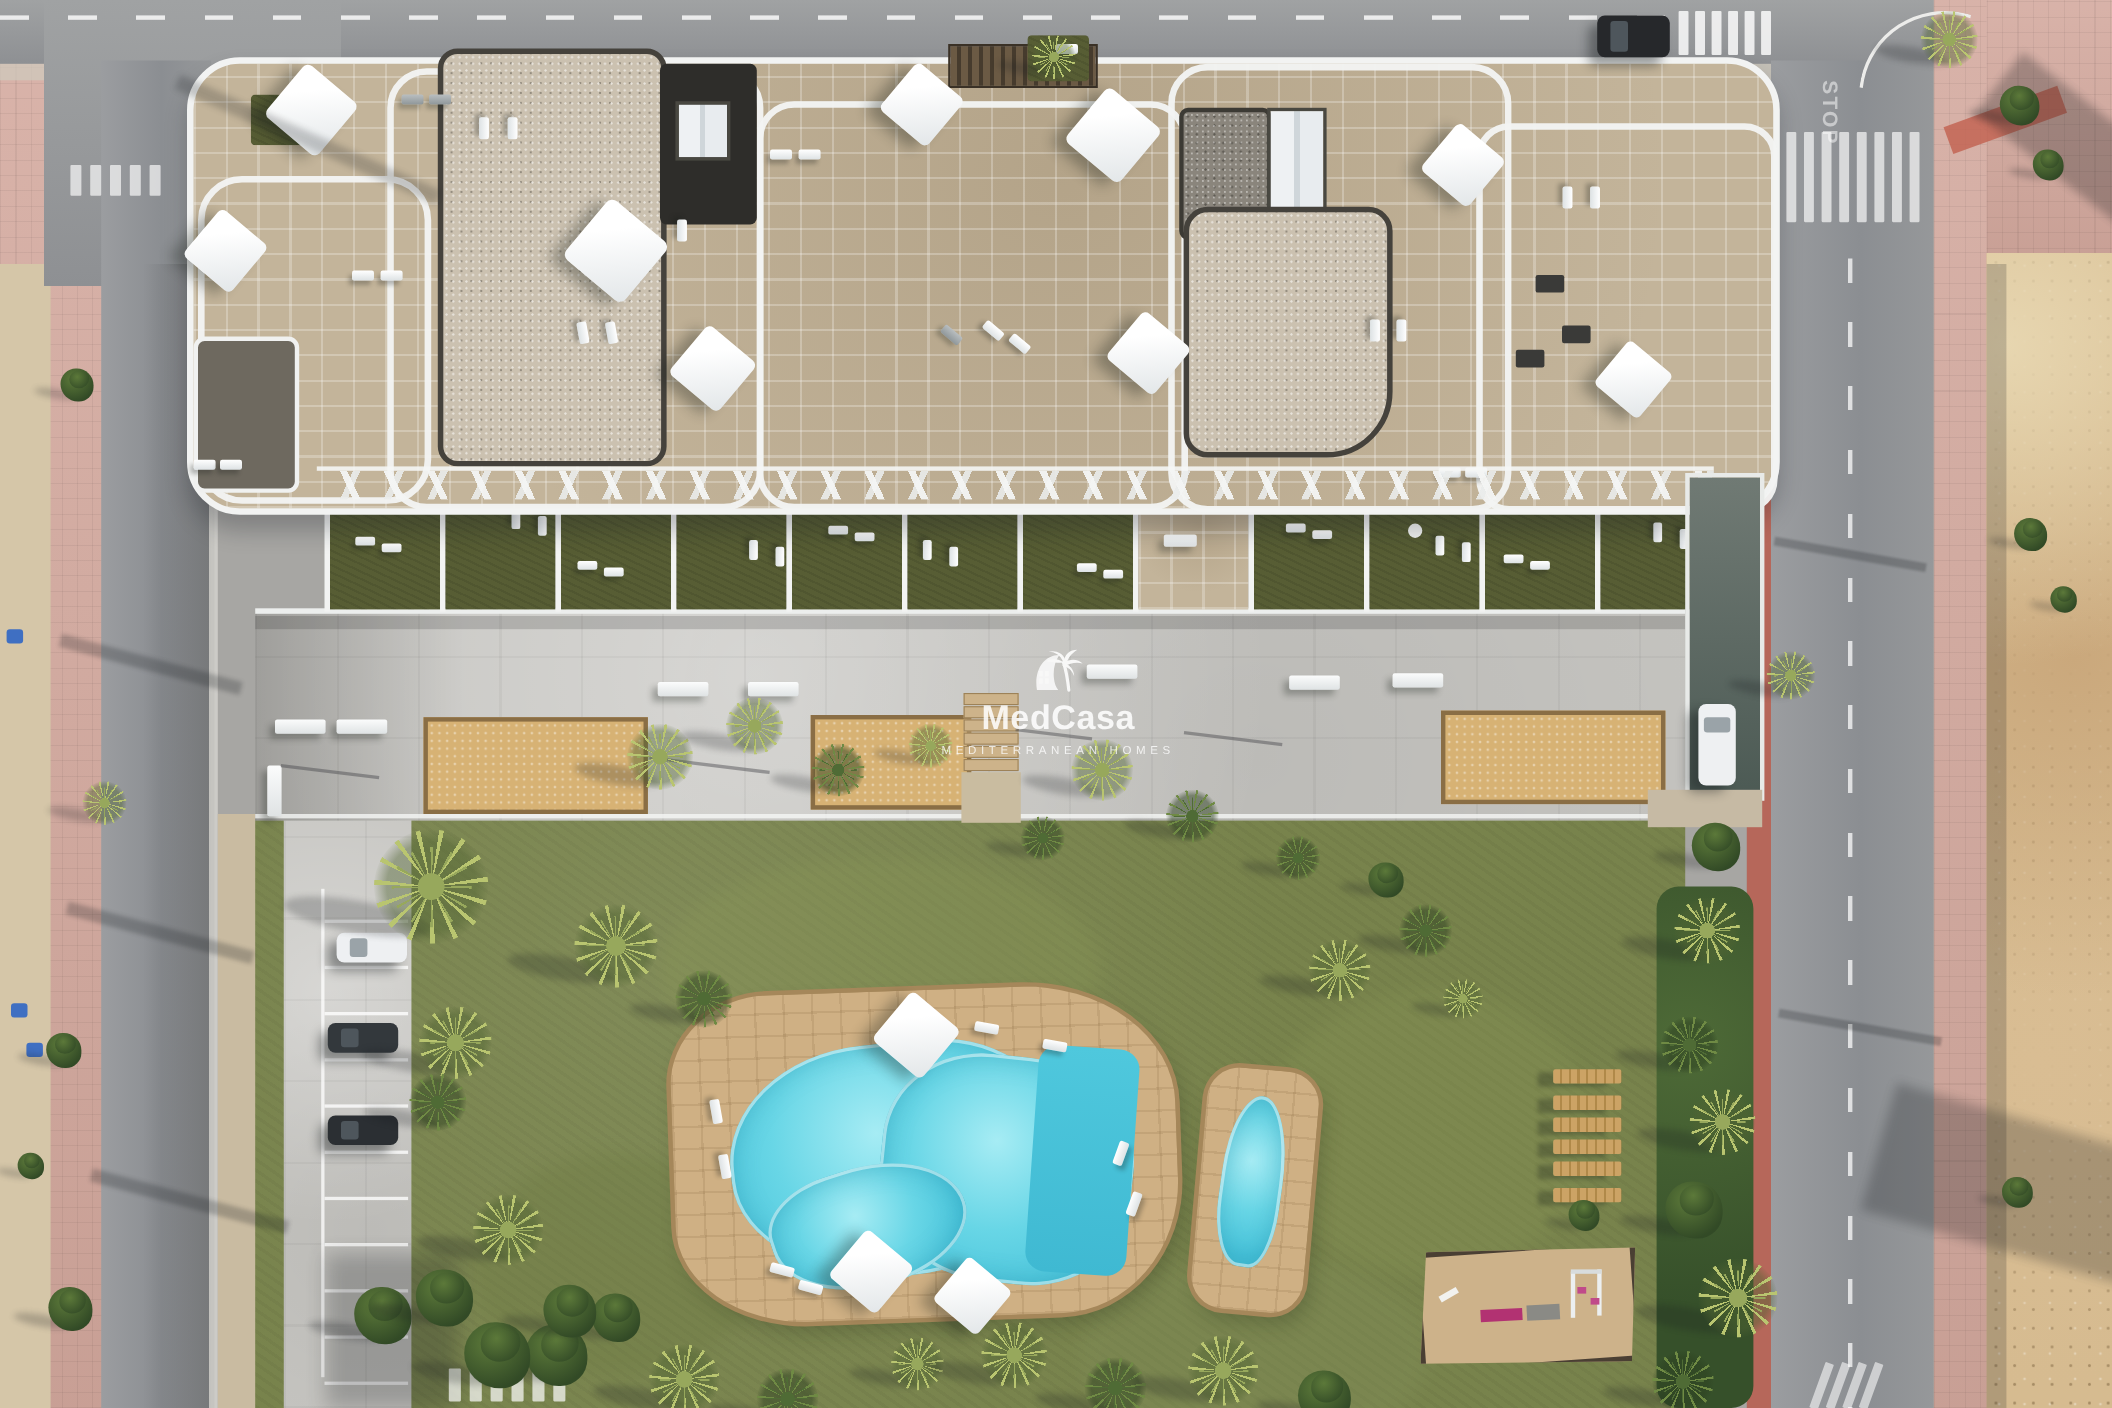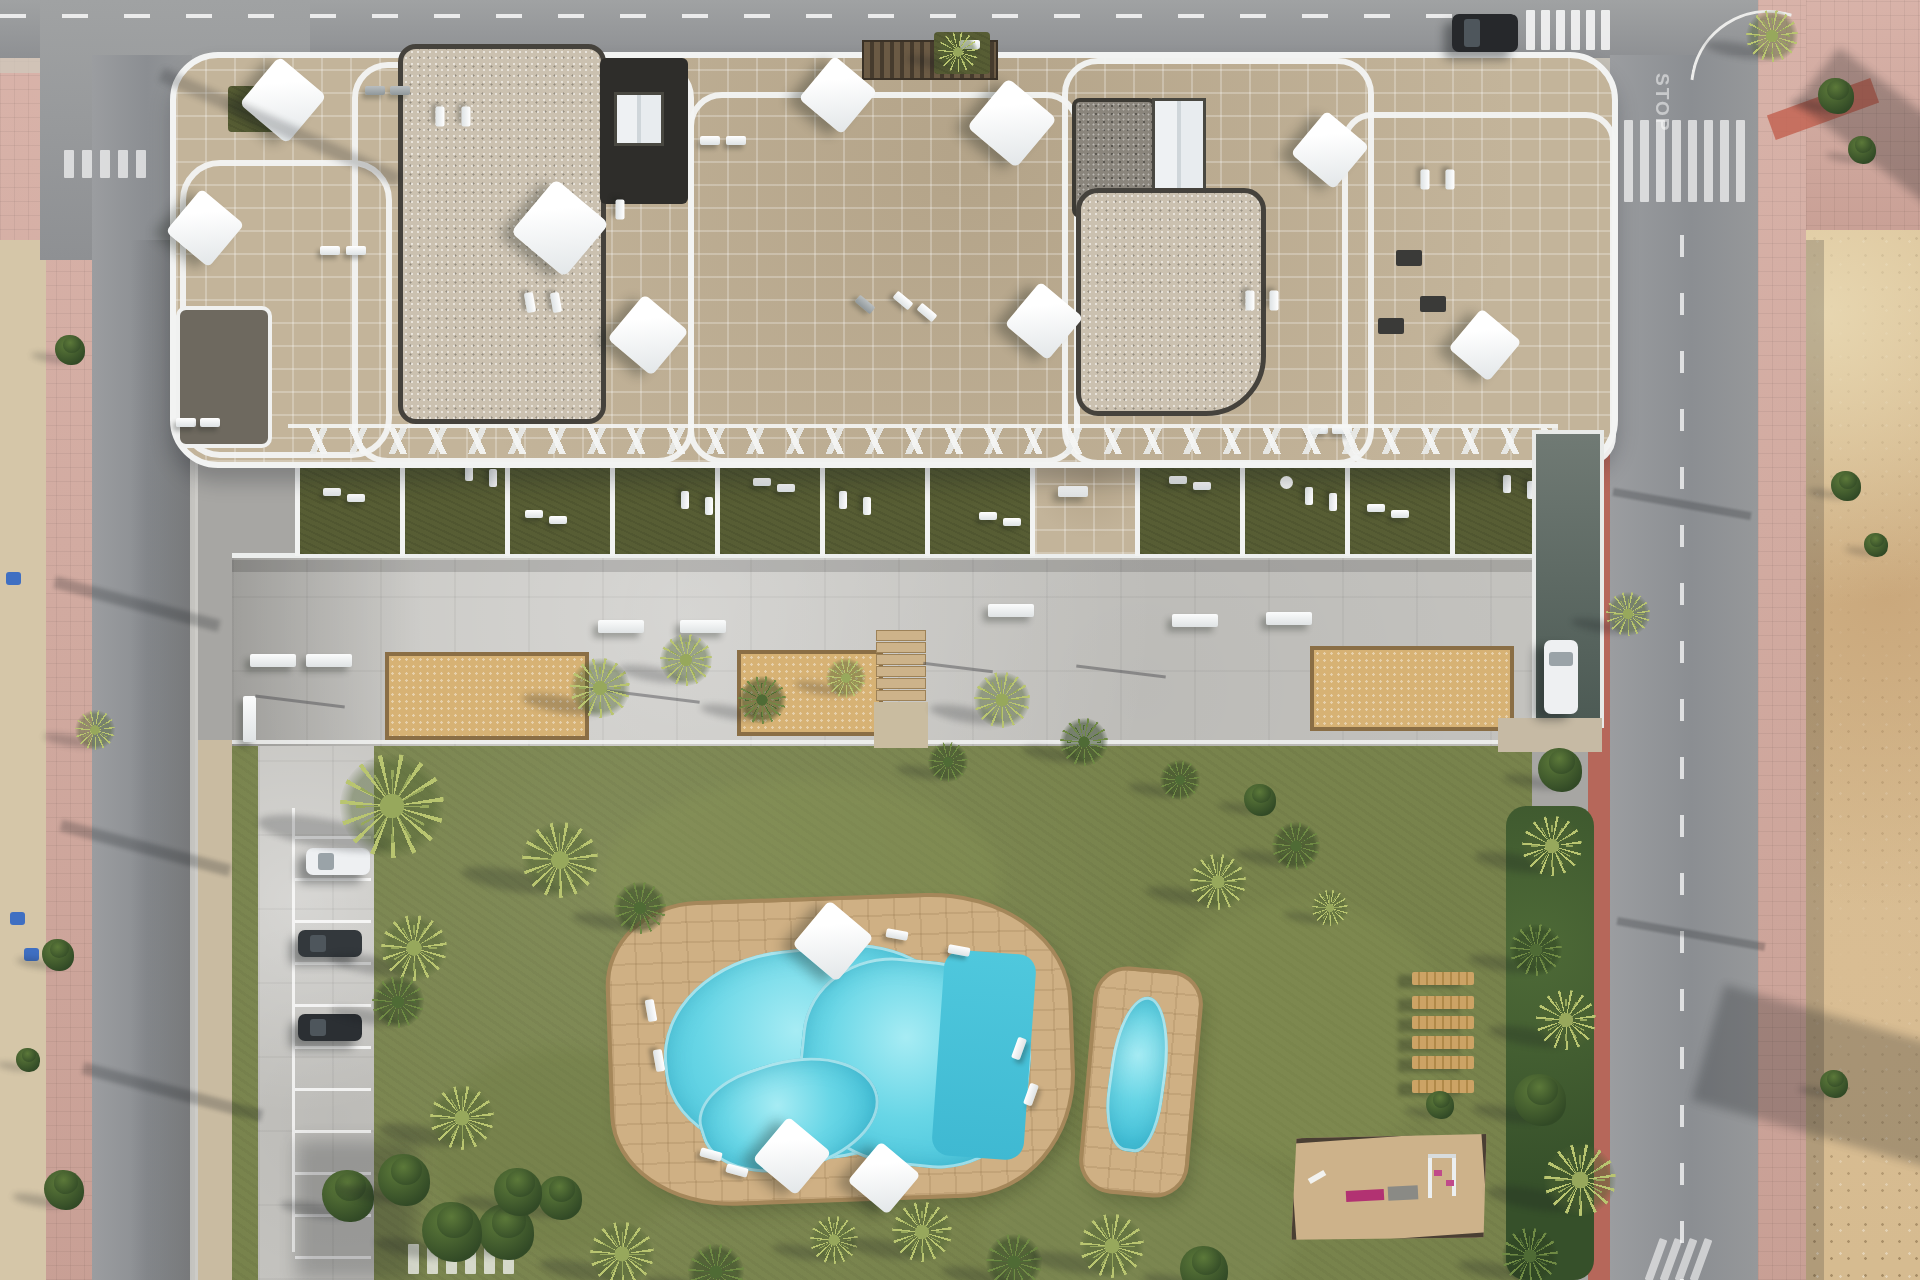--- a/index.html
+++ b/index.html
@@ -536,14 +536,31 @@
     <div class="abs " style="left: 1864px; top: 533px; width: 24px; height: 24px; background: radial-gradient(circle at 38% 32%, rgb(93, 122, 58), rgb(50, 74, 38) 75%); border-radius: 48% 52% 45% 55%;"></div>
     <div class="abs " style="left: 1870px; top: 534.2px; width: 14.4px; height: 13.2px; background: radial-gradient(circle at 40% 35%, rgb(93, 122, 58), rgb(50, 74, 38) 80%); border-radius: 50% 45% 55% 50%; opacity: 0.9;"></div>
     <div class="abs shadowS" style="left: 1797.6px; top: 1087.5px; width: 36.4px; height: 7.7px; border-radius: 50%; transform: rotate(10deg); opacity: 0.75; filter: blur(3px);"></div>
     <div class="abs " style="left: 1820px; top: 1070px; width: 28px; height: 28px; background: radial-gradient(circle, rgba(40, 55, 30, 0.5) 0px, rgba(40, 55, 30, 0.5) 55%, transparent 72%); border-radius: 50%;"></div>
     <div class="abs " style="left: 1820px; top: 1070px; width: 28px; height: 28px; background: radial-gradient(circle at 38% 32%, rgb(93, 122, 58), rgb(50, 74, 38) 75%); border-radius: 48% 52% 45% 55%;"></div>
     <div class="abs " style="left: 1827px; top: 1071.4px; width: 16.8px; height: 15.4px; background: radial-gradient(circle at 40% 35%, rgb(93, 122, 58), rgb(50, 74, 38) 80%); border-radius: 50% 45% 55% 50%; opacity: 0.9;"></div>
     <div class="abs shadowS" style="left: 1403.6px; top: 1108.5px; width: 36.4px; height: 7.7px; border-radius: 50%; transform: rotate(10deg); opacity: 0.75; filter: blur(3px);"></div>
     <div class="abs " style="left: 1426px; top: 1091px; width: 28px; height: 28px; background: radial-gradient(circle, rgba(40, 55, 30, 0.5) 0px, rgba(40, 55, 30, 0.5) 55%, transparent 72%); border-radius: 50%;"></div>
     <div class="abs " style="left: 1426px; top: 1091px; width: 28px; height: 28px; background: radial-gradient(circle at 38% 32%, rgb(93, 122, 58), rgb(50, 74, 38) 75%); border-radius: 48% 52% 45% 55%;"></div>
     <div class="abs " style="left: 1433px; top: 1092.4px; width: 16.8px; height: 15.4px; background: radial-gradient(circle at 40% 35%, rgb(93, 122, 58), rgb(50, 74, 38) 80%); border-radius: 50% 45% 55% 50%; opacity: 0.9;"></div>
+    <div class="abs wm">
+    <svg viewBox="0 0 60 46" fill="none">
+      <path d="M10 42 C7 24 16 9 31 9 C27 15 25 23 26 31 C26.5 36 28 39 30 42 Z" fill="#fff" opacity="0.92"></path>
+      <rect x="12" y="24" width="3.5" height="5" fill="#fff"></rect>
+        <rect x="17.5" y="24" width="3.5" height="5" fill="#fff"></rect>
+      <rect x="12" y="31" width="3.5" height="5" fill="#fff"></rect>
+        <rect x="17.5" y="31" width="3.5" height="5" fill="#fff"></rect>
+      <path d="M40 42 C39 33 38 25 35 16" stroke="#fff" stroke-width="3" stroke-linecap="round"></path>
+      <path d="M35 16 C29 12 23 12 19 15 C25 15 30 17 35 16 Z" fill="#fff"></path>
+      <path d="M35 16 C32 9 27 6 21 6 C27 4 34 7 36 12 Z" fill="#fff"></path>
+      <path d="M35 16 C36 8 41 4 48 4 C42 8 39 12 38 17 Z" fill="#fff"></path>
+      <path d="M35 16 C42 12 49 13 53 17 C47 15 41 17 36 19 Z" fill="#fff"></path>
+      <path d="M35 16 C41 18 45 23 45 29 C43 23 39 20 34 19 Z" fill="#fff"></path>
+    </svg>
+    <div class="wm-title">MedCasa</div>
+    <div class="wm-sub">MEDITERRANEAN HOMES</div>
+  </div>
   <div class="abs stop">STOP</div>
 </div>
 
 </body></html>

